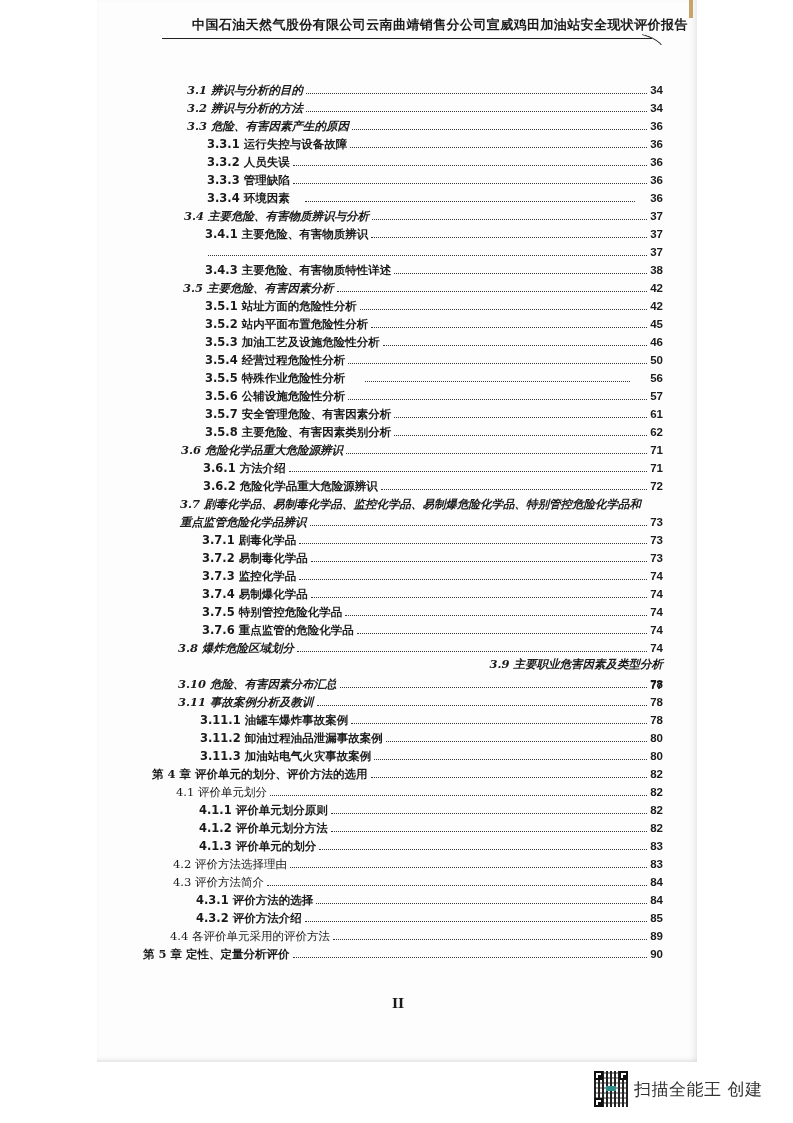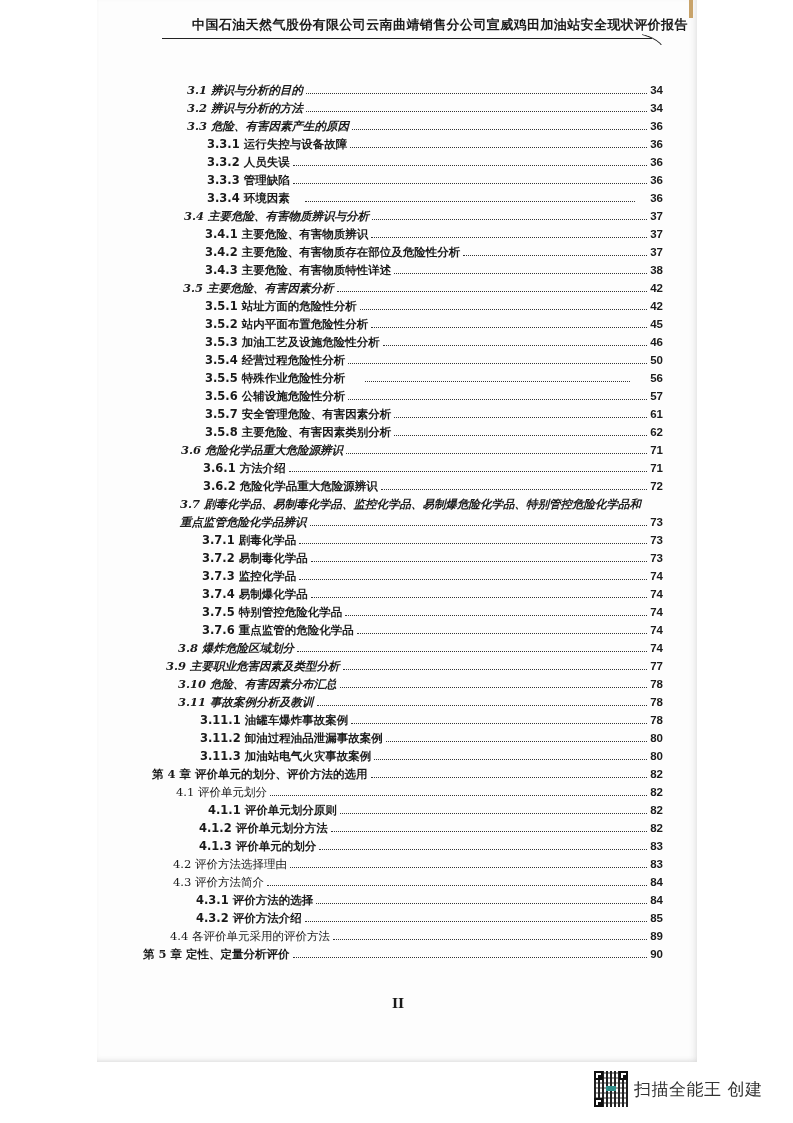--- a/index.html
+++ b/index.html
@@ -120,21 +120,20 @@
       <span class="label lvl-sec">3.4 主要危险、有害物质辨识与分析</span>
       <span class="dots"></span>
       <span class="page">37</span>
     </div>
     <div class="toc-row" style="left: 205px; top: 224px;">
       <span class="label lvl-sub">3.4.1 主要危险、有害物质辨识</span>
       <span class="dots"></span>
       <span class="page">37</span>
     </div>
     <div class="toc-row" style="left: 205px; top: 242px;">
-      <span class="label lvl-sub">3.4.2 主要危险、有害物质存在部位及危险性分析</span>
       <span class="dots"></span>
       <span class="page">37</span>
     </div>
     <div class="toc-row" style="left: 205px; top: 260px;">
       <span class="label lvl-sub">3.4.3 主要危险、有害物质特性详述</span>
       <span class="dots"></span>
       <span class="page">38</span>
     </div>
     <div class="toc-row" style="left: 183px; top: 278px;">
       <span class="label lvl-sec">3.5 主要危险、有害因素分析</span>
@@ -232,21 +231,21 @@
     <div class="toc-row" style="left: 202px; top: 620px;">
       <span class="label lvl-sub">3.7.6 重点监管的危险化学品</span>
       <span class="dots"></span>
       <span class="page">74</span>
     </div>
     <div class="toc-row" style="left: 178px; top: 638px;">
       <span class="label lvl-sec">3.8 爆炸危险区域划分</span>
       <span class="dots"></span>
       <span class="page">74</span>
     </div>
-    <div class="toc-row" style="left: 166px; top: 656px;">
+    <div class="toc-row" style="left: 185px; top: 656px; flex-direction: column;">
       <span class="label lvl-sec">3.9 主要职业危害因素及类型分析</span>
       <span class="dots"></span>
       <span class="page">77</span>
     </div>
     <div class="toc-row" style="left: 178px; top: 674px;">
       <span class="label lvl-sec">3.10 危险、有害因素分布汇总</span>
       <span class="dots"></span>
       <span class="page">78</span>
     </div>
     <div class="toc-row" style="left: 178px; top: 692px;">
@@ -272,21 +271,21 @@
     <div class="toc-row" style="left: 152px; top: 764px;">
       <span class="label lvl-ch">第 4 章  评价单元的划分、评价方法的选用</span>
       <span class="dots"></span>
       <span class="page">82</span>
     </div>
     <div class="toc-row" style="left: 176px; top: 782px;">
       <span class="label lvl-sec4">4.1  评价单元划分</span>
       <span class="dots"></span>
       <span class="page">82</span>
     </div>
-    <div class="toc-row" style="left: 208px; top: 800px; justify-content: center;">
+    <div class="toc-row" style="left: 199px; top: 800px; justify-content: center;">
       <span class="label lvl-sub">4.1.1  评价单元划分原则</span>
       <span class="dots"></span>
       <span class="page">82</span>
     </div>
     <div class="toc-row" style="left: 199px; top: 818px;">
       <span class="label lvl-sub">4.1.2  评价单元划分方法</span>
       <span class="dots"></span>
       <span class="page">82</span>
     </div>
     <div class="toc-row" style="left: 199px; top: 836px;">

